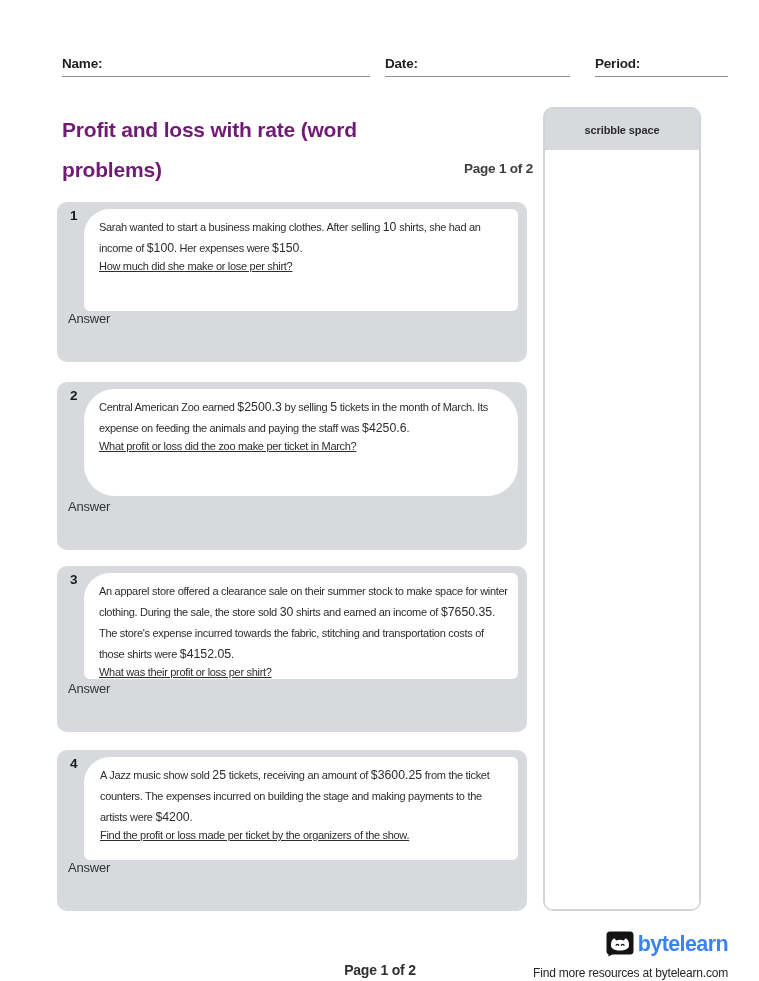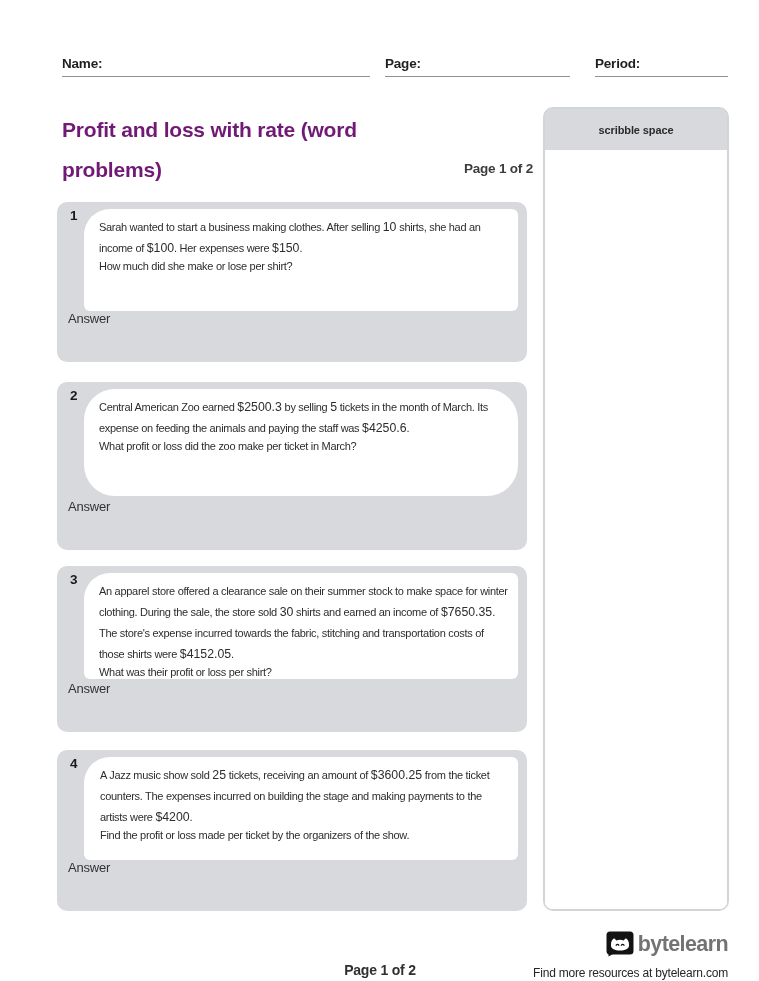--- a/index.html
+++ b/index.html
@@ -35,56 +35,56 @@
   }
   .q-box{
     position:absolute;left:27px;right:9px;top:7px;background:#ffffff;
     border-radius:26px 6px 6px 6px;padding:8px 7px 0 15px;box-sizing:border-box;
   }
   .card-1 .q-box{height:102px;}
   .card-2 .q-box{height:107px;border-radius:31px;}
   .card-3 .q-box{height:106px;}
   .card-4 .q-box{height:103px;padding-left:16px;}
   .q-text{font-size:11px;letter-spacing:-0.3px;line-height:21px;color:#2d2d2d;max-width:414px;}
-  .q-ask{font-size:11px;letter-spacing:-0.3px;line-height:15px;color:#2d2d2d;max-width:414px;}
+  .q-ask{font-size:11px;letter-spacing:-0.3px;line-height:15px;color:#2d2d2d;max-width:414px;text-decoration:underline;}
   .math{font-family:Liberation Sans, sans-serif;font-size:12.3px;letter-spacing:0;}
   .answer-space{position:absolute;left:0;right:0;bottom:0;height:48px;}
   .answer-label{position:absolute;left:11px;top:-3px;font-size:13px;letter-spacing:-0.2px;color:#333;}
   
   .scribble{
-    position:absolute;left:543px;top:79px;width:186px;height:804px;
+    position:absolute;left:543px;top:79px;width:158px;height:804px;
     background:#ffffff;border:2px solid #d2d5d8;border-radius:10px;box-sizing:border-box;
   }
   .scribble-header{
     height:41px;background:#d7d9dc;border-radius:7px 7px 0 0;
     display:flex;align-items:center;justify-content:center;
   }
   .scribble-header span{font-size:11px;font-weight:bold;color:#2b2b2b;letter-spacing:-0.1px;}
   .scribble-body{position:absolute;left:0;right:0;top:41px;bottom:0;background:#fff;border-radius:0 0 7px 7px;}
   
   .page-indicator-bottom{
     position:absolute;left:330px;top:934px;width:100px;text-align:center;
     font-size:14px;font-weight:bold;color:#2f2f2f;letter-spacing:-0.2px;
   }
   .brand{position:absolute;right:31px;top:903px;display:flex;align-items:center;gap:4px;}
-  .brand-name{font-size:21.5px;font-weight:bold;color:#737373;letter-spacing:-0.6px;}
+  .brand-name{font-size:21.5px;font-weight:bold;color:#3b82f6;letter-spacing:-0.6px;}
   .brand-tagline{
     position:absolute;right:31px;top:938px;font-size:12px;color:#262626;letter-spacing:-0.2px;
   }
 </style>
 </head>
 <body>
 
 <div class="page">
 
   <div class="fill-field field-name">
     <span class="field-label">Name:</span>
   </div>
   <div class="fill-field field-date">
-    <span class="field-label">Page:</span>
+    <span class="field-label">Date:</span>
   </div>
   <div class="fill-field field-period">
     <span class="field-label">Period:</span>
   </div>
 
   <h1 class="doc-title" style="margin:0;">Profit and loss with rate (word problems)</h1>
   <div class="page-indicator-top">Page 1 of 2</div>
 
   <article class="card card-1">
     <span class="q-number">1</span>

